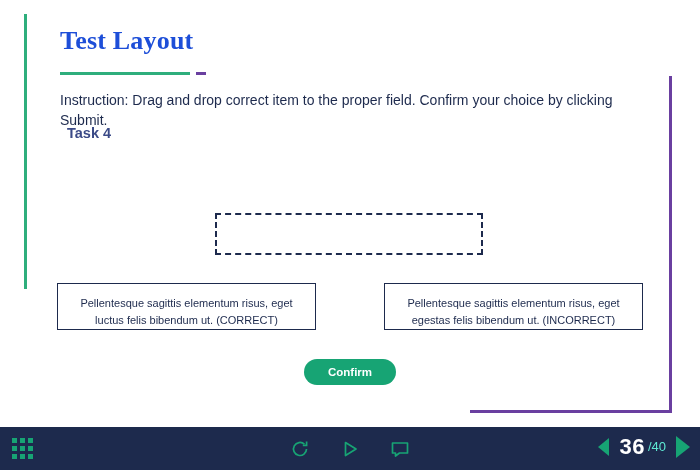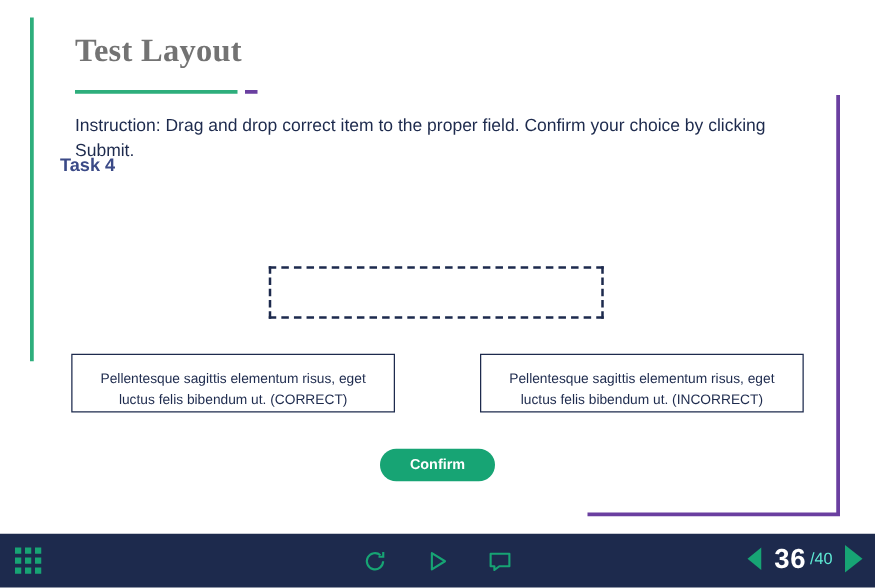--- a/index.html
+++ b/index.html
@@ -64,35 +64,35 @@
   }
 
   
   .page-title {
     position: absolute;
     left: 60px;
     top: 26px;
     font-family: "Liberation Serif", serif;
     font-size: 26px;
     font-weight: bold;
-    color: #737373;
+    color: #1d4ed8;
     letter-spacing: 0.2px;
   }
   .instruction {
     position: absolute;
     left: 60px;
     top: 91px;
     width: 560px;
     font-size: 14px;
     color: #1d2a4d;
     line-height: 1.4;
   }
   .task-heading {
     position: absolute;
-    left: 48px;
+    left: 67px;
     top: 125px;
     font-size: 14.5px;
     font-weight: bold;
     color: #3b4a87;
   }
   .body-text {
     position: absolute;
     left: 60px;
     top: 158px;
     width: 560px;
@@ -256,21 +256,21 @@
   <div class="title-underline-purple"></div>
 
   <div class="instruction">Instruction: Drag and drop correct item to the proper field. Confirm your choice by clicking Submit.</div>
 
   <div class="task-heading">Task 4</div>
 
 
   <div class="drop-zone"></div>
 
   <div class="option option-left">Pellentesque sagittis elementum risus, eget luctus felis bibendum ut. (CORRECT)</div>
-  <div class="option option-right">Pellentesque sagittis elementum risus, eget luctus felis bibendum ut. (INCORRECT)</div>
+  <div class="option option-right">Pellentesque sagittis elementum risus, eget egestas felis bibendum ut. (INCORRECT)</div>
 
   <button class="submit-button">Confirm</button>
 
   <div class="bottom-bar">
 
     <div class="grid-icon">
       <i></i>
         <i></i>
         <i></i>
         <i></i>

